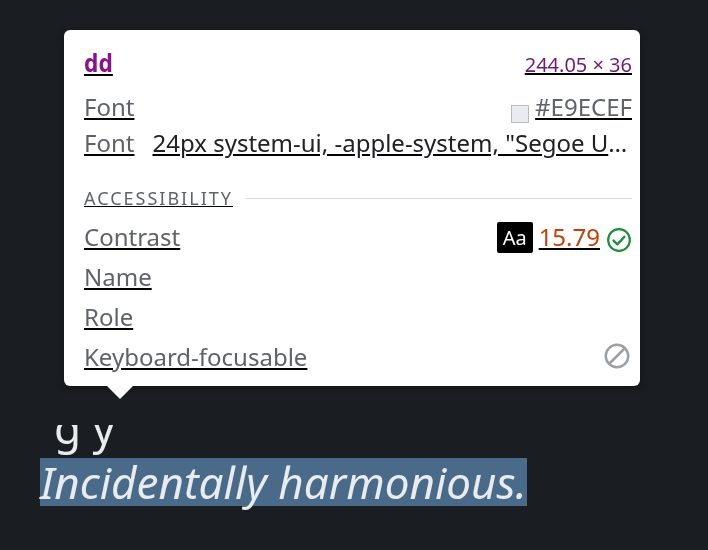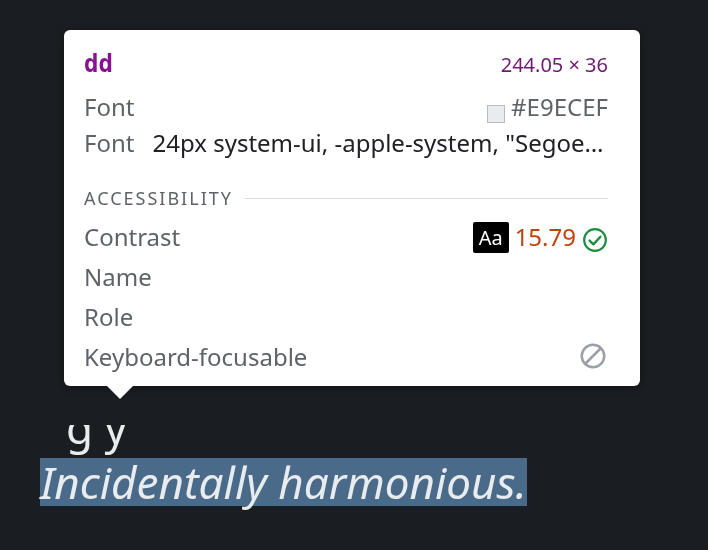--- a/index.html
+++ b/index.html
@@ -12,21 +12,22 @@
     overflow: hidden;
   }
   .tooltip {
     position: absolute;
     top: 30px;
     left: 64px;
     width: 576px;
     background: #fff;
     border-radius: 6px;
     box-shadow: 0 2px 8px rgba(0,0,0,0.3);
-    padding: 14px 32px 10px 20px;
+    padding: 14px 8px 10px 20px;
+    text-decoration: underline;
   }
   .row {
     display: flex;
     align-items: center;
     justify-content: space-between;
     min-height: 40px;
     font-size: 24px;
   }
   .tag-row { margin-bottom: 2px; }
   .tag-name {
@@ -129,21 +130,21 @@
     font-size: 44px;
     color: #e9ecef;
     background: #4a6a8a;
     line-height: 1.1;
     padding: 0 0;
     font-style: italic;
   }
   .bg-fragment {
     position: absolute;
     top: 425px;
-    left: 66px;
+    left: 54px;
     width: 560px;
     height: 30px;
     overflow: hidden;
   }
   .bg-fragment-inner {
     font-size: 44px;
     color: #e9ecef;
     position: relative;
     top: -28px;
     white-space: nowrap;

